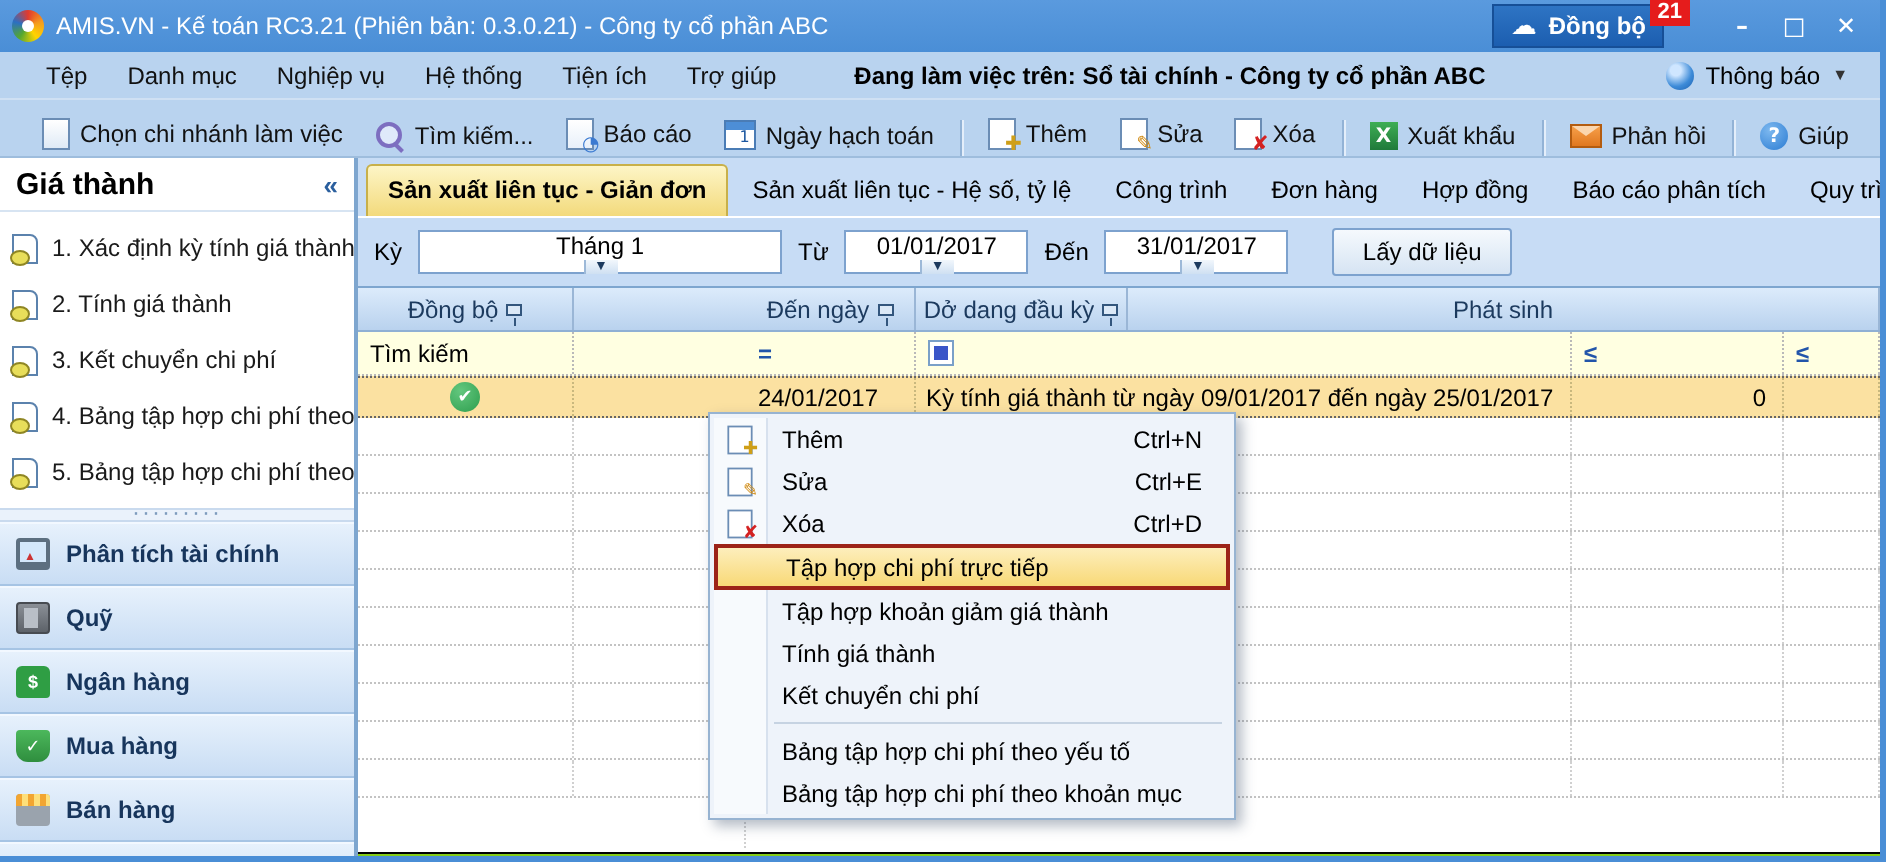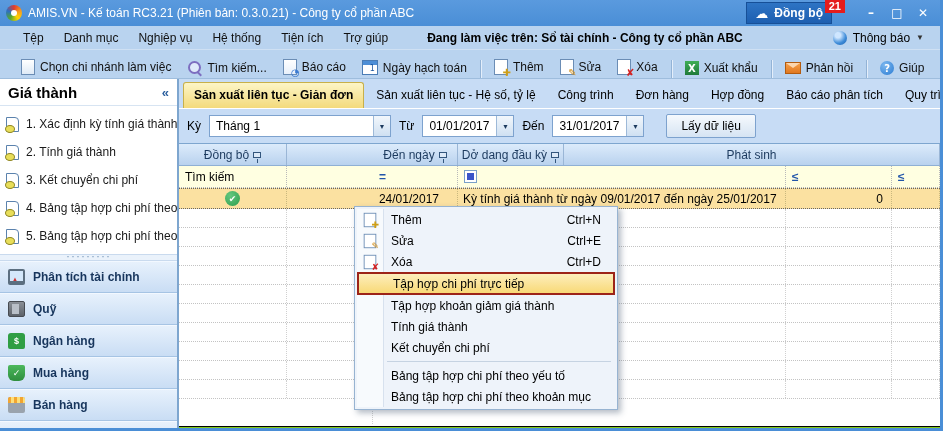--- a/index.html
+++ b/index.html
@@ -117,21 +117,21 @@
   .main { flex:1; display:flex; flex-direction:column; background:#c7dcf5; overflow:hidden; }
   .tabbar { height:29px; display:flex; align-items:flex-end; padding:0 4px; gap:2px;
     background:#c7dcf5; }
   .tab { padding:5px 10px 6px; color:#000; white-space:nowrap; }
   .tab.active { background:linear-gradient(#fdf5c6,#f3da7c); border:1px solid #c8b04a;
     border-bottom:none; border-radius:3px 3px 0 0; font-weight:bold; }
   .filterbar { height:35px; display:flex; align-items:center; padding:0 8px; gap:8px;
     background:#c7dcf5; border-top:1px solid #ffffff; }
   .flabel { color:#000; }
   .combo { background:#fff; border:1px solid #7da2ce; height:22px; display:flex;
-    align-items:center; }
+    align-items:center;flex-direction:column; }
   .combo .val { padding:0 6px; flex:1; white-space:nowrap; }
   .dd-btn { width:17px; height:100%; background:linear-gradient(#f2f7fc,#cfe0f2);
     border-left:1px solid #9db9d8; display:flex; align-items:center; justify-content:center;
     font-size:7px; color:#1c3a5e; }
   .w-period { width:182px; }
   .w-date { width:92px; }
   .loadbtn { margin-left:14px; background:linear-gradient(#f5f9fd,#d6e4f3);
     border:1px solid #7da2ce; height:24px; padding:0 14px; display:flex; align-items:center;
     color:#000; border-radius:2px; }
 

